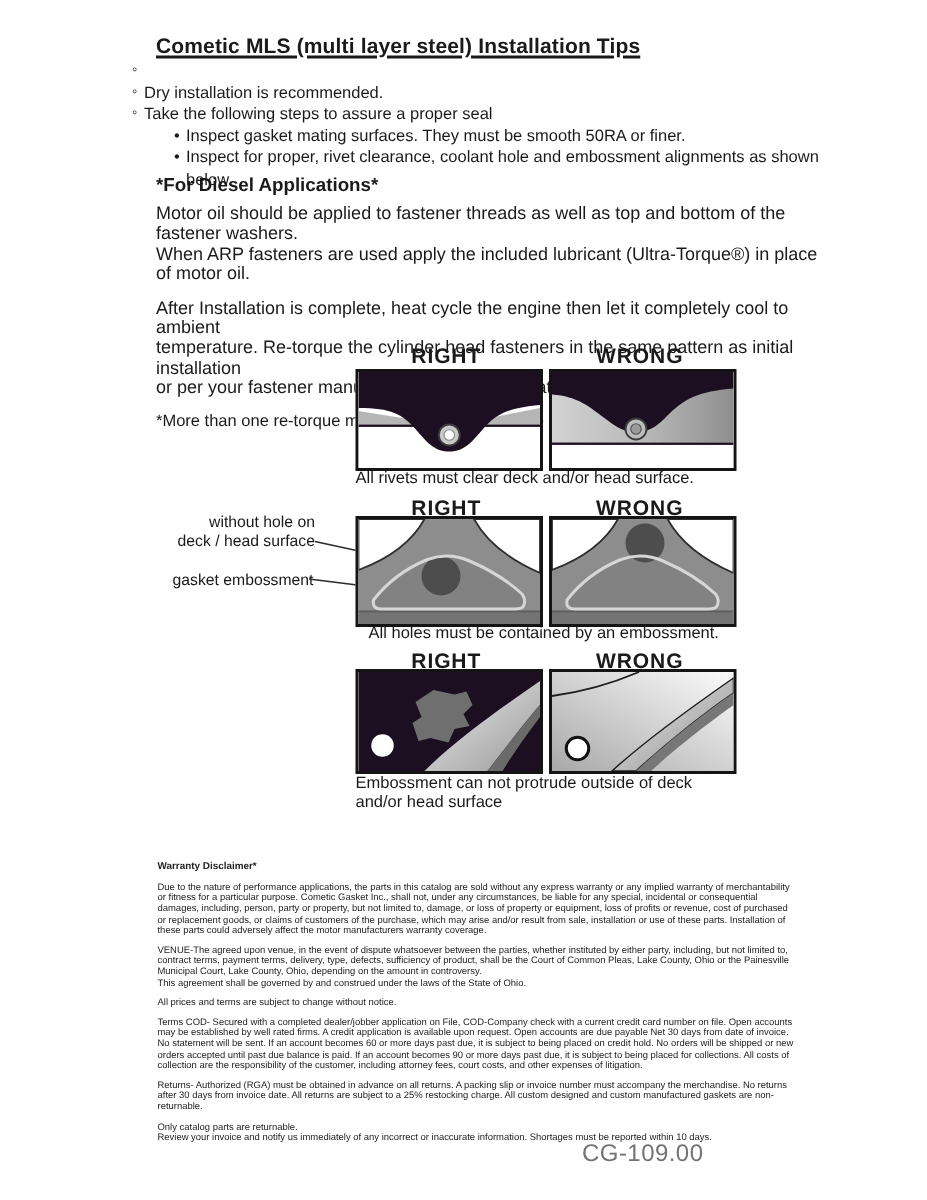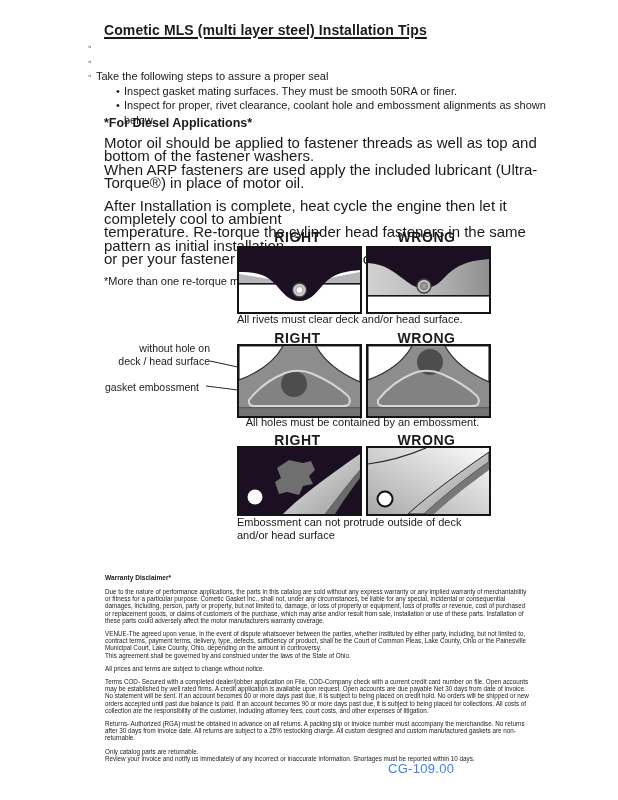--- a/index.html
+++ b/index.html
@@ -17,46 +17,47 @@
   }
   
   .tips{left:88px;top:40px;width:470px;font-size:11px;line-height:14.6px;}
   .b-row{display:flex;}
   .b-marker{width:8px;flex:none;font-size:10px;}
   .sub{padding-left:28px;}
   .sub .b-marker{width:8px;font-size:11px;}
   
   .diesel{left:104px;top:116px;width:450px;}
   .diesel-h{font-size:12.5px;font-weight:bold;margin:0 0 6px 0;}
-  .para{font-size:15px;line-height:13.4px;margin:0 0 9px 0;white-space:pre-line;}
+  .para{font-size:12px;line-height:13.4px;margin:0 0 9px 0;white-space:pre-line;}
   .note{font-size:11px;line-height:13.4px;white-space:pre-line;}
   
   .panel-label{width:121px;text-align:center;font-size:14px;font-weight:600;letter-spacing:.6px;}
   .panel{width:121px;border:2px solid #141414;background:#fff;}
   .panel svg{display:block;}
   .caption{font-size:11px;line-height:12.5px;}
   .annot{font-size:10.5px;line-height:12.5px;text-align:right;}
   
   .legal{left:105px;top:574px;width:425px;color:#222;}
   .legal-h{font-size:6.6px;font-weight:bold;margin:0 0 7px 0;}
   .legal p{font-size:6.3px;line-height:7.2px;margin:0 0 6px 0;white-space:pre-line;}
   
-  .footer-code{left:388px;top:761px;font-size:13px;color:#3b82f6;letter-spacing:.3px;text-align:right;}
+  .footer-code{left:388px;top:761px;font-size:16px;color:#737373;letter-spacing:.3px;text-align:right;}
 </style>
 </head>
 <body>
 
 <div class="abs page-title">Cometic MLS (multi layer steel) Installation Tips</div>
 
 <div class="abs tips">
   <div class="b-row">
     <span class="b-marker">◦</span>
   </div>
   <div class="b-row">
     <span class="b-marker">◦</span>
+    <span>Dry installation is recommended.</span>
   </div>
   <div class="b-row">
     <span class="b-marker">◦</span>
     <span>Take the following steps to assure a proper seal</span>
   </div>
   <div class="b-row sub">
     <span class="b-marker">•</span>
     <span>Inspect gasket mating surfaces.  They must be smooth 50RA or finer.</span>
   </div>
   <div class="b-row sub">
@@ -106,21 +107,21 @@
     <circle cx="56" cy="38" r="3.5" fill="#9b9b9b" stroke="#5a5a5a" stroke-width="0.8"></circle>
   </svg>
 </div>
 <div class="abs caption" style="left:237px;top:313px;">All rivets must clear deck and/or head surface.</div>
 
 <div class="abs panel-label" style="left:237px;top:330px;">RIGHT</div>
 <div class="abs panel-label" style="left:366px;top:330px;">WRONG</div>
 
 <div class="abs annot" style="left:104px;top:342px;width:106px;white-space:pre-line;">without hole on
 deck / head surface</div>
-<div class="abs annot" style="left:97px;top:381px;width:102px;">gasket embossment</div>
+<div class="abs annot" style="left:107px;top:381px;width:102px;">gasket embossment</div>
 
 <svg class="abs" style="left:204px;top:355px;" width="100" height="45">
   <line x1="6" y1="6" x2="89" y2="24" stroke="#2a2a2a" stroke-width="1.1"></line>
   <line x1="2" y1="31" x2="58" y2="38" stroke="#2a2a2a" stroke-width="1.1"></line>
 </svg>
 
 <div class="abs panel" style="left:237px;top:344px;height:70px;">
   <svg width="121" height="70" viewBox="0 0 121 70">
     <rect width="121" height="70" fill="#8d8d8d"></rect>
     <rect x="0" y="62" width="121" height="8" fill="#747474"></rect>

